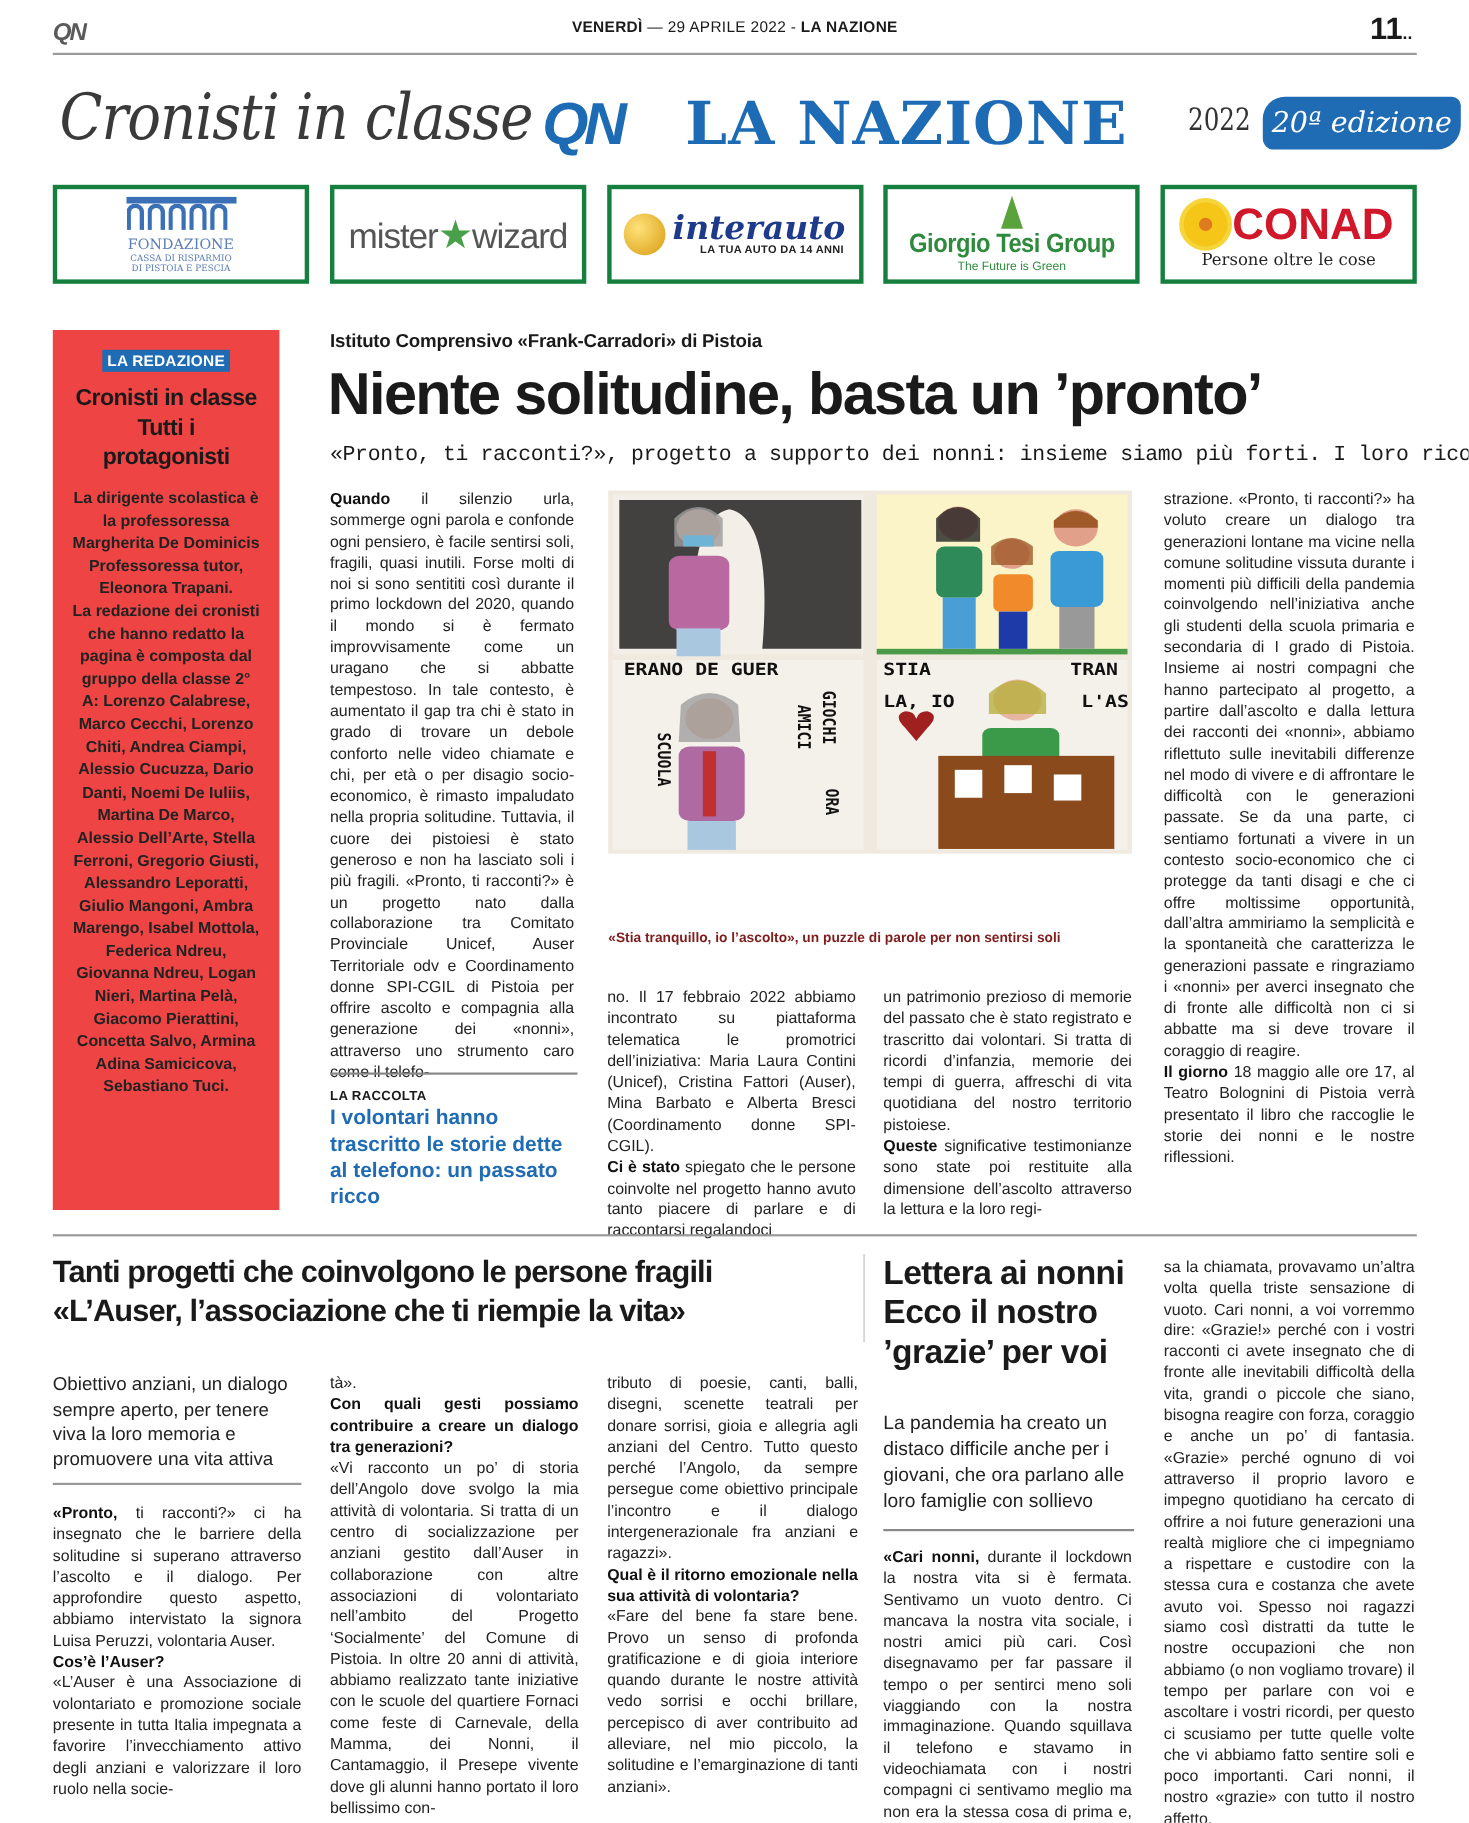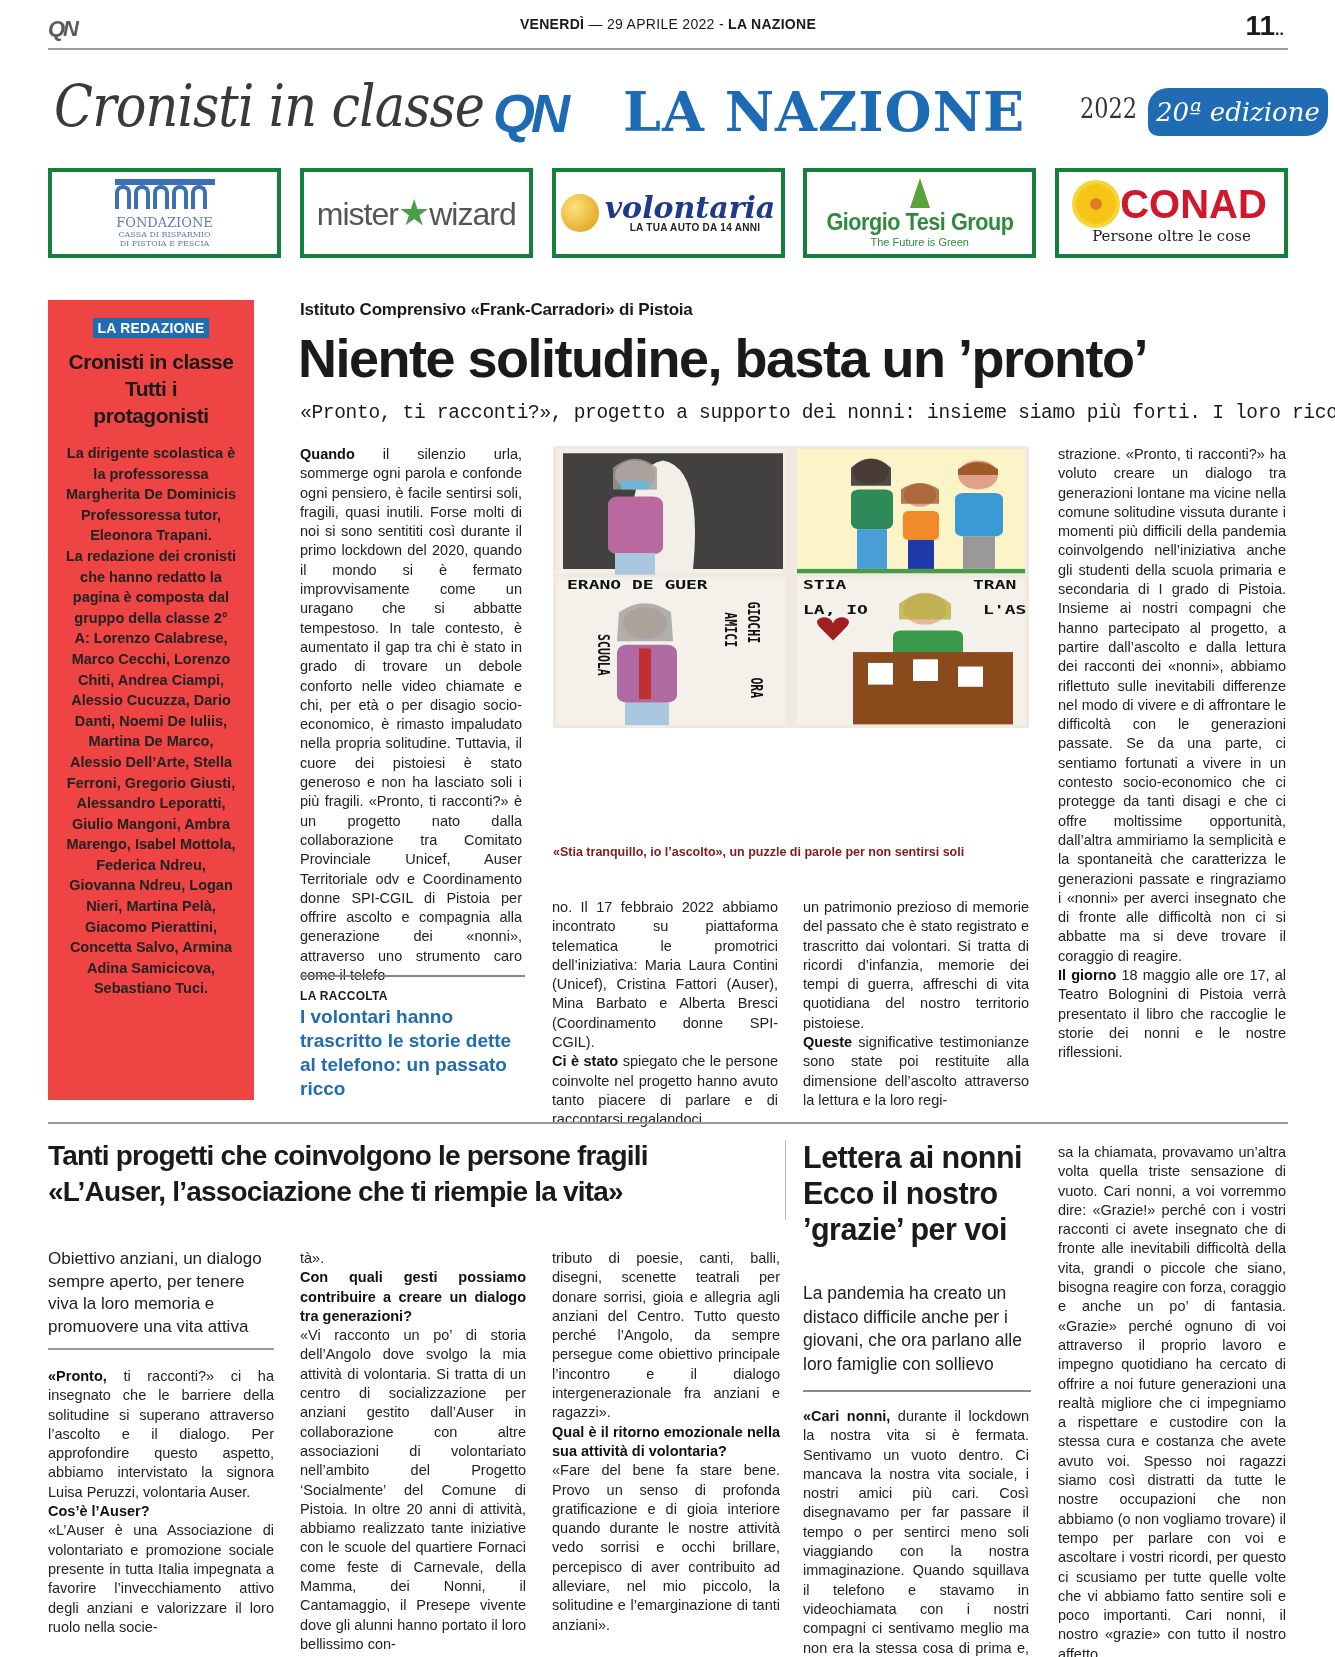--- a/index.html
+++ b/index.html
@@ -56,21 +56,21 @@
   .headline { position: absolute; left: 298px; top: 326px; font-size: 54px; font-weight: 900; letter-spacing: -1.5px; line-height: 64px; white-space: nowrap; }
   .subhead { position: absolute; left: 300px; top: 402px; font-size: 19.5px; letter-spacing: -0.3px; white-space: nowrap; font-family: Liberation Mono, monospace; }
 
   .col { position: absolute; font-size: 14.5px; line-height: 19.3px; text-align: justify; hyphens: manual; color: #222; }
   .col b { font-weight: 900; color: #111; }
   .col1 { left: 300px; top: 445px; width: 222px; }
   .col2 { left: 552px; top: 898px; width: 226px; }
   .col3 { left: 803px; top: 898px; width: 226px; }
   .col4 { left: 1058px; top: 445px; width: 228px; }
 
-  .photo { position: absolute; left: 553px; top: 446px; width: 476px; height: 282px; background: #efe9df; overflow: hidden; }
+  .photo { position: absolute; left: 553px; top: 446px; width: 476px; height: 330px; background: #efe9df; overflow: hidden; }
   .photo svg { width: 100%; height: 100%; display: block; }
   .caption { position: absolute; left: 553px; top: 845px; font-size: 12.5px; font-weight: 700; color: #7f1d1d; }
 
   .box-raccolta { position: absolute; left: 300px; top: 975px; width: 225px; border-top: 2px solid #888; padding-top: 12px; }
   .box-raccolta .label { font-size: 12px; font-weight: 900; letter-spacing: 0.3px; }
   .box-raccolta .title { font-size: 19px; font-weight: 900; color: #1f6bb4; line-height: 24px; margin-top: 2px; }
 
   
   .hr-mid { position: absolute; left: 48px; top: 1122px; width: 1240px; height: 2px; background: #999; }
 
@@ -128,21 +128,21 @@
     <div class="fond-t2">CASSA DI RISPARMIO</div>
     <div class="fond-t2">DI PISTOIA E PESCIA</div>
   </div>
   <div class="sponsor">
     <div class="mw"><span>mister</span><span class="star">★</span><span>wizard</span></div>
   </div>
   <div class="sponsor">
     <div class="inter-row">
       <div class="inter-ball"></div>
       <div>
-        <div class="inter-name">volontaria</div>
+        <div class="inter-name">interauto</div>
         <div class="inter-sub">LA TUA AUTO DA 14 ANNI</div>
       </div>
     </div>
   </div>
   <div class="sponsor">
     <div class="tesi-tree"></div>
     <div class="tesi-name">Giorgio Tesi Group</div>
     <div class="tesi-sub">The Future is Green</div>
   </div>
   <div class="sponsor">

